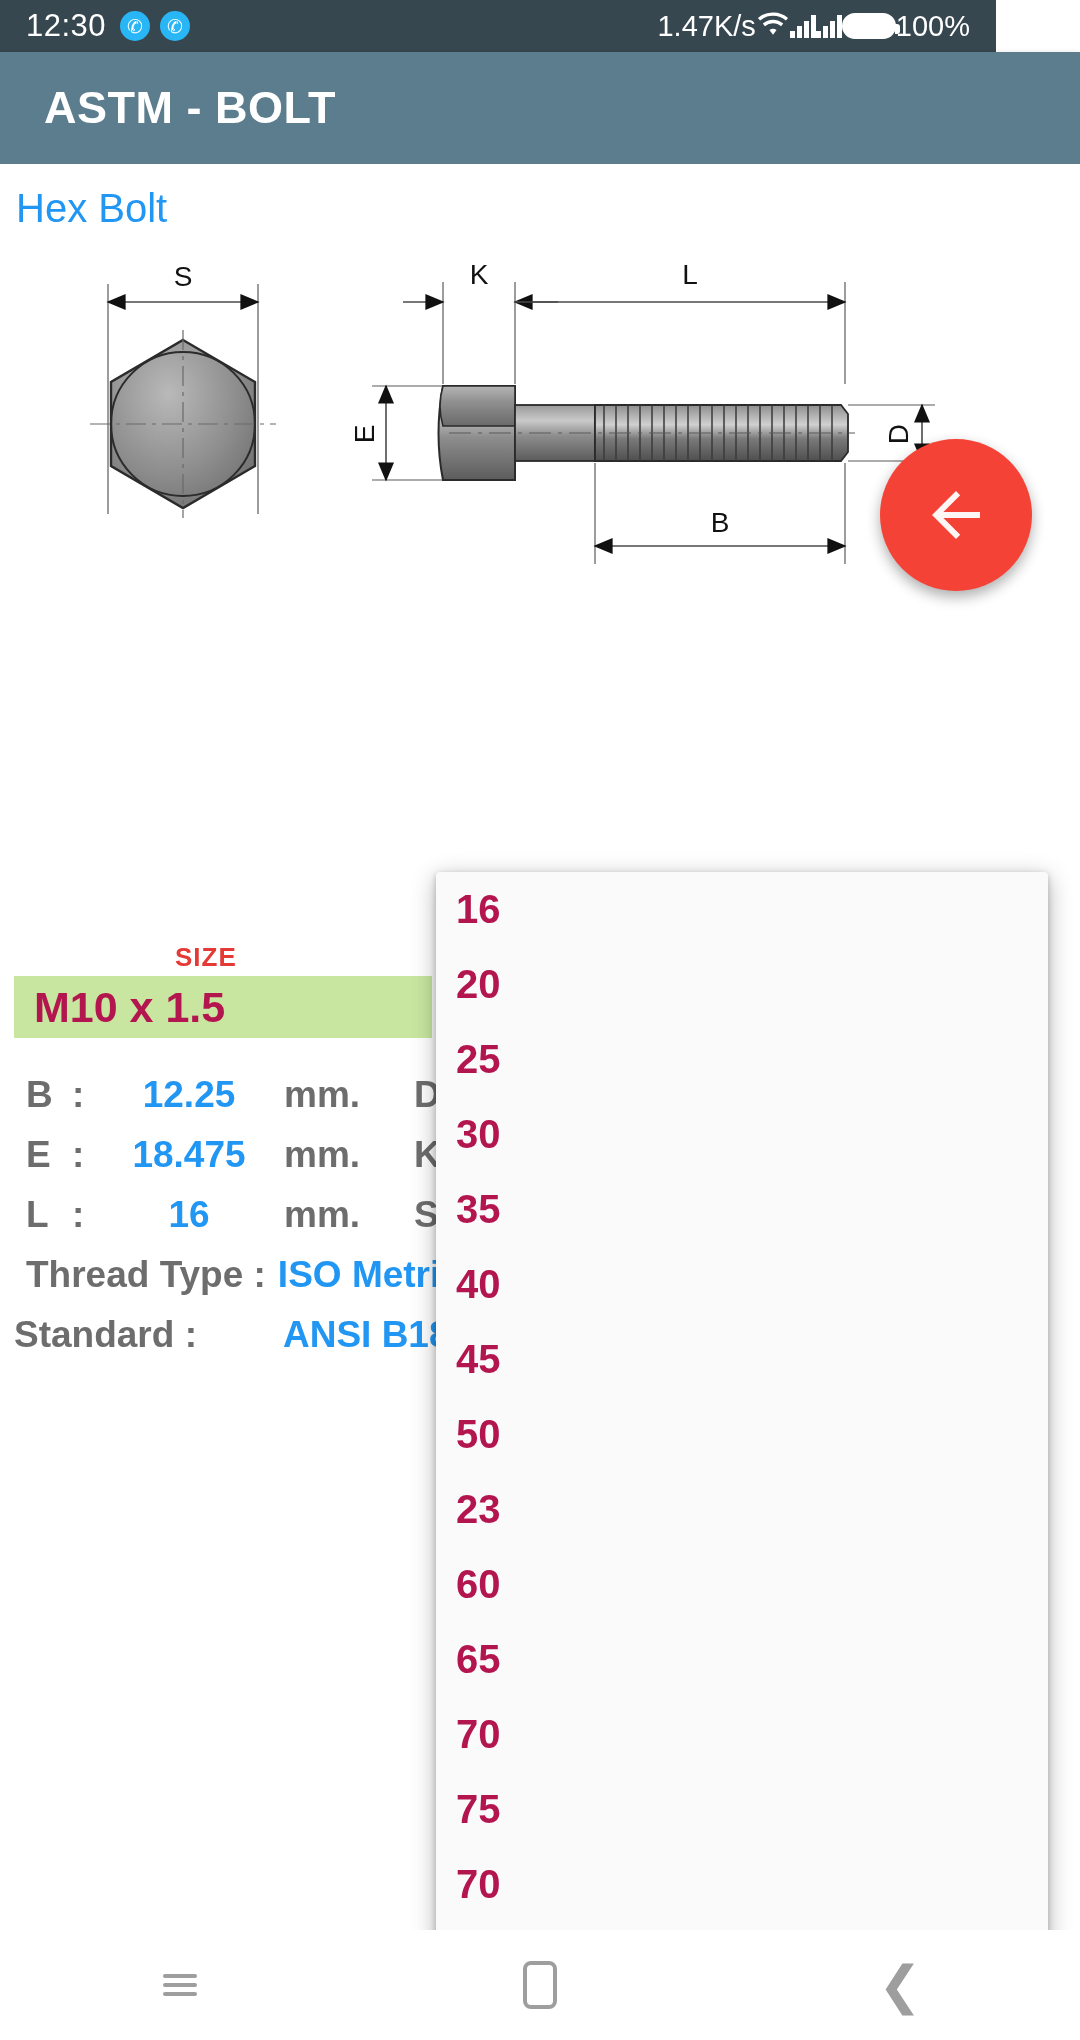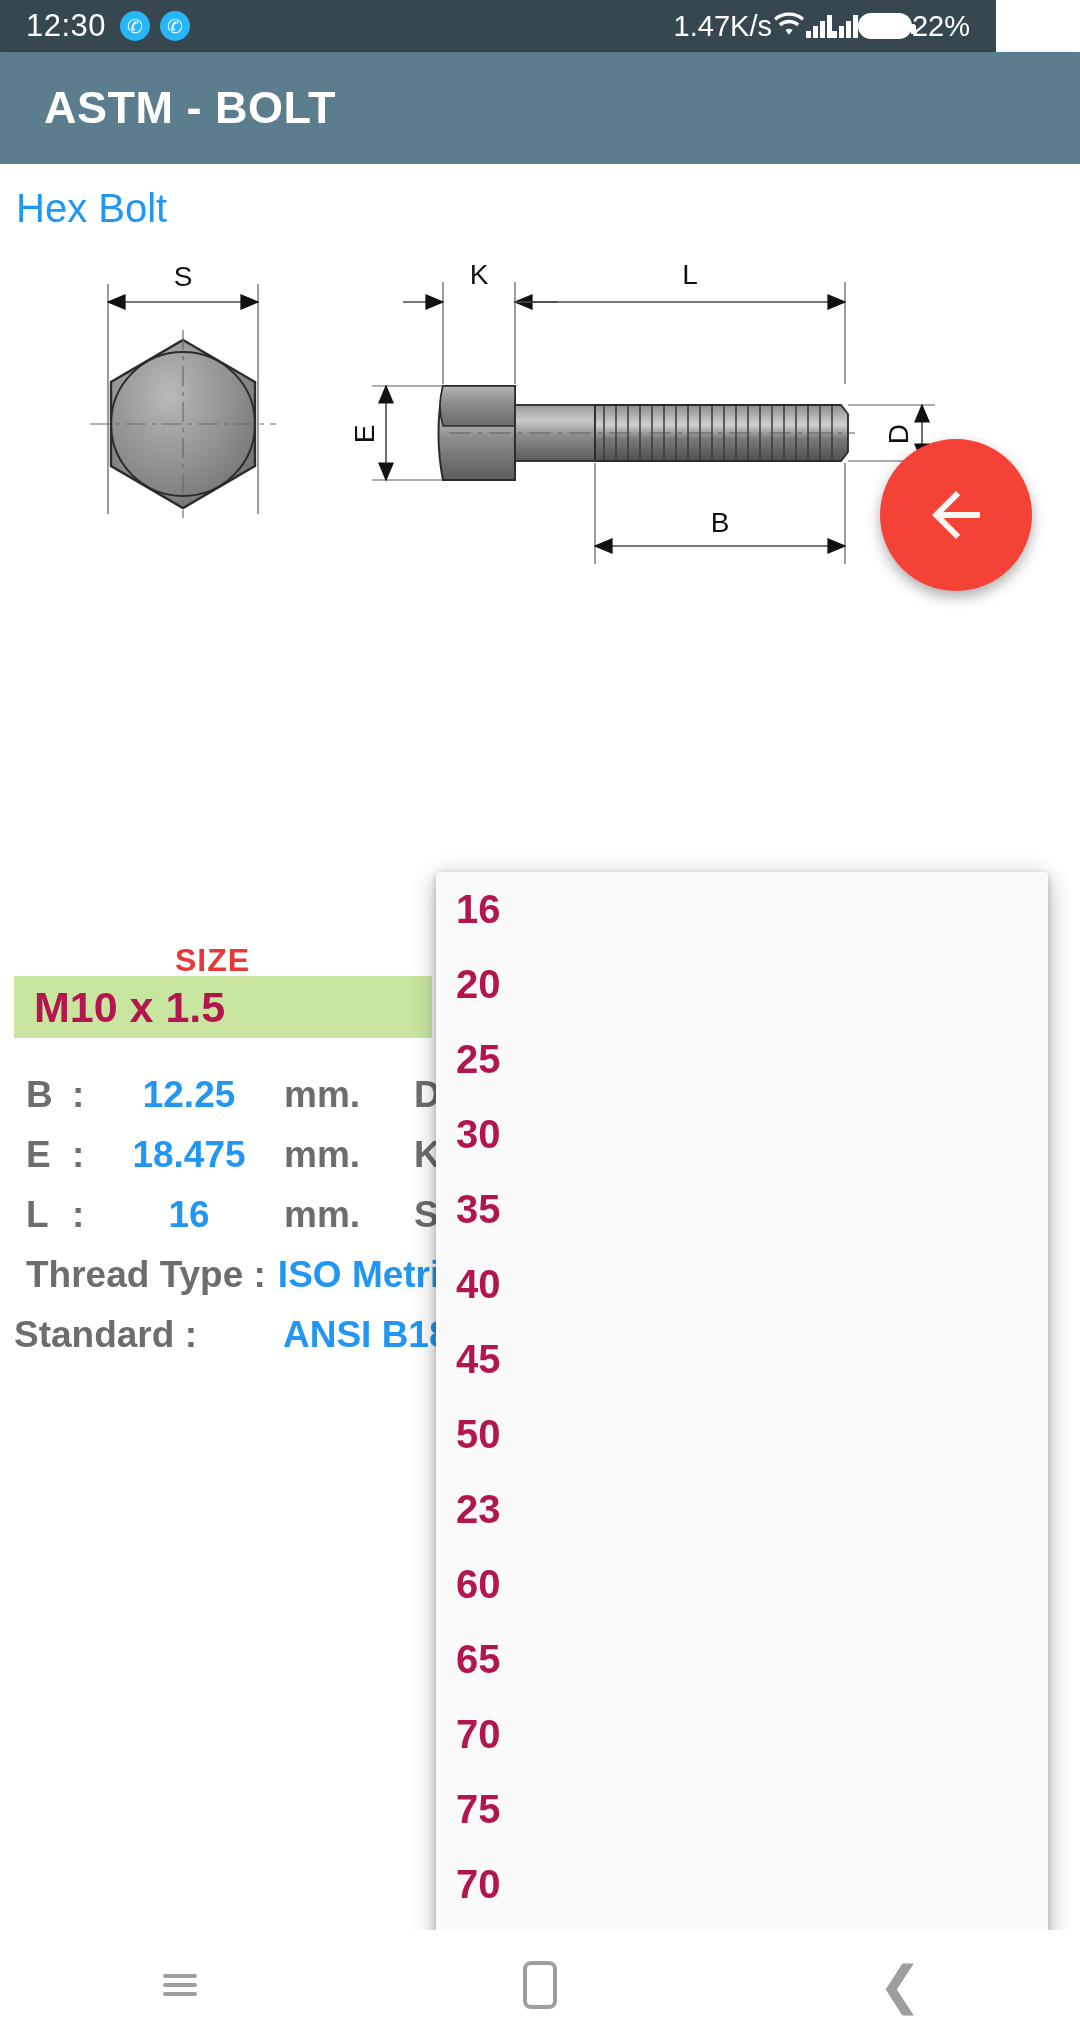--- a/index.html
+++ b/index.html
@@ -58,21 +58,21 @@
   .section-title {
     position: absolute; left: 16px; top: 22px;
     color: #2196f3; font-size: 40px; font-weight: normal;
   }
 
   .diagram { position: absolute; left: 0; top: 70px; width: 1000px; height: 440px; }
 
   
   .size-label {
     position: absolute; left: 175px; top: 778px;
-    color: #e53935; font-size: 32px; font-weight: bold; letter-spacing: 1px;
+    color: #e53935; font-size: 26px; font-weight: bold; letter-spacing: 1px;
   }
   .size-box {
     position: absolute; left: 14px; top: 812px; width: 418px; height: 62px;
     background: #c8e6a0; display: flex; align-items: center; padding-left: 20px;
   }
   .size-value { color: #b3164f; font-size: 43px; font-weight: bold; }
 
   
   .specs { position: absolute; left: 0; top: 910px; width: 1080px; }
   .spec-row {
@@ -150,21 +150,21 @@
           <i></i>
           <i></i>
         </span>
       <span class="bars">
           <i></i>
           <i></i>
           <i></i>
           <i></i>
         </span>
       <span class="batt"></span>
-      <span class="sb-batt-text">22%</span>
+      <span class="sb-batt-text">100%</span>
     </span>
   </div>
 
   <div class="appbar">
     <span class="appbar-title">ASTM - BOLT</span>
   </div>
 
   <div class="content">
 
     <div class="section-title">Hex Bolt</div>

